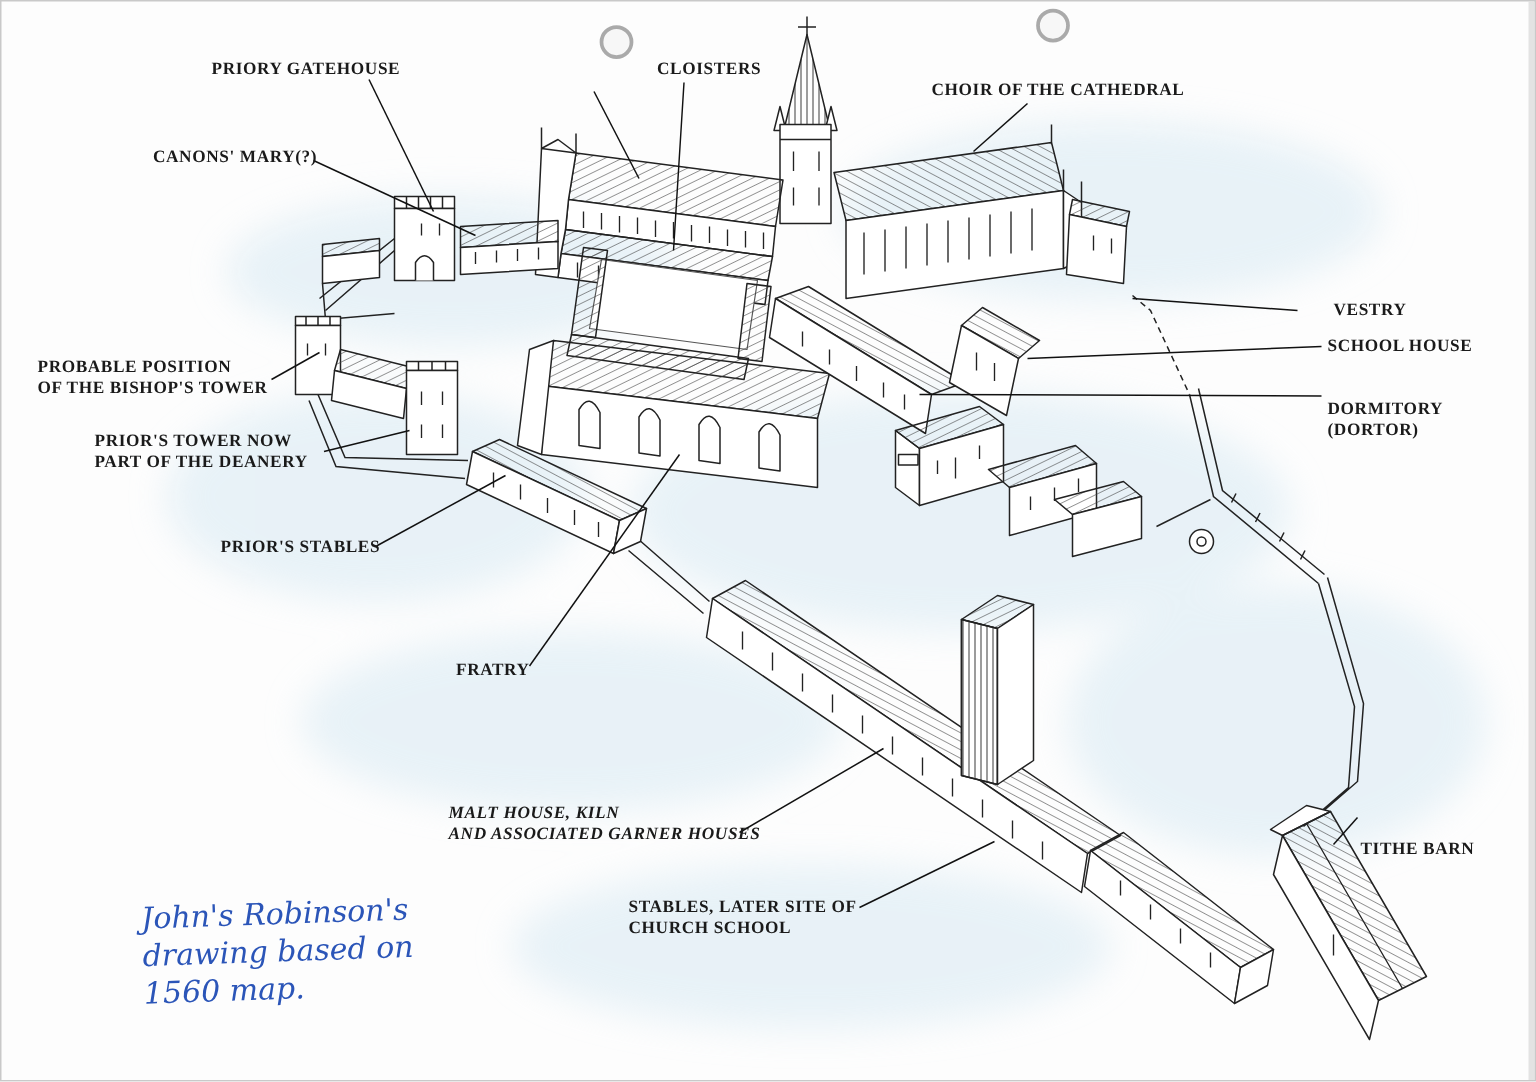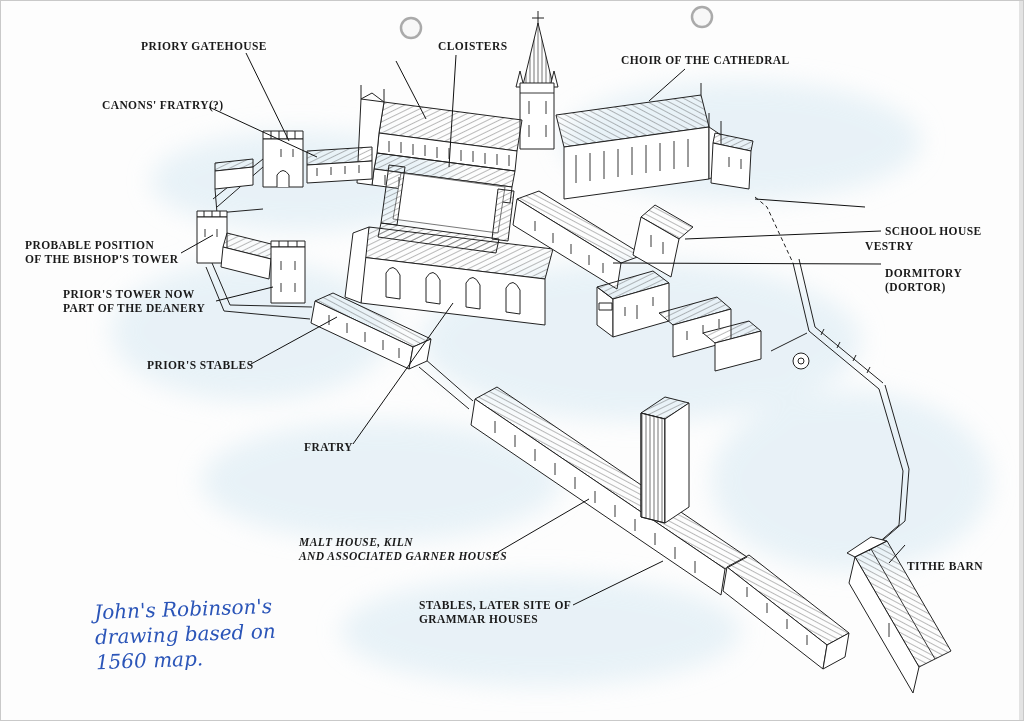--- a/index.html
+++ b/index.html
@@ -32,21 +32,21 @@
     line-height:1.25;
     color:var(--handwriting,#2b55b8);
     transform:rotate(-2deg);
     white-space:pre-line;
   }
   #lbl-gatehouse{left:140px;top:38px;}
   #lbl-nave{left:291px;top:18px;}
   #lbl-cloisters{left:437px;top:38px;}
   #lbl-choir{left:620px;top:52px;}
   #lbl-canons{left:101px;top:97px;}
-  #lbl-vestry{left:864px;top:199px;margin-top:39px;}
+  #lbl-vestry{left:888px;top:199px;}
   #lbl-chapter{left:884px;top:223px;}
   #lbl-dormitory{left:884px;top:265px;}
   #lbl-bishop{left:24px;top:237px;}
   #lbl-priorstower{left:62px;top:286px;}
   #lbl-priorsstables{left:146px;top:357px;}
   #lbl-fratry{left:303px;top:439px;}
   #lbl-malt{left:298px;top:534px;font-style:italic;}
   #lbl-stables{left:418px;top:597px;}
   #lbl-tithe{left:906px;top:558px;}
 </style>
@@ -235,34 +235,34 @@
 
     <g>
       <circle cx="410" cy="27" r="10" fill="#f7f7f7" stroke="#aaa" stroke-width="2.5"></circle>
       <circle cx="701" cy="16" r="10" fill="#f7f7f7" stroke="#aaa" stroke-width="2.5"></circle>
     </g>
   </svg>
 
   <div class="lbl" id="lbl-gatehouse">PRIORY GATEHOUSE</div>
   <div class="lbl" id="lbl-cloisters">CLOISTERS</div>
   <div class="lbl" id="lbl-choir">CHOIR OF THE CATHEDRAL</div>
-  <div class="lbl" id="lbl-canons">CANONS' FRATRY(?)</div>
+  <div class="lbl" id="lbl-canons">CANONS' MARY(?)</div>
   <div class="lbl" id="lbl-vestry">VESTRY</div>
   <div class="lbl" id="lbl-chapter">SCHOOL HOUSE</div>
   <div class="lbl" id="lbl-dormitory">DORMITORY
 (DORTOR)</div>
   <div class="lbl" id="lbl-priorstower">PRIOR'S TOWER NOW
 PART OF THE DEANERY</div>
   <div class="lbl" id="lbl-bishop">PROBABLE POSITION
 OF THE BISHOP'S TOWER</div>
   <div class="lbl" id="lbl-priorsstables">PRIOR'S STABLES</div>
   <div class="lbl" id="lbl-fratry">FRATRY</div>
   <div class="lbl" id="lbl-malt">MALT HOUSE, KILN
 AND ASSOCIATED GARNER HOUSES</div>
   <div class="lbl" id="lbl-stables">STABLES, LATER SITE OF
-GRAMMAR HOUSES</div>
+CHURCH SCHOOL</div>
   <div class="lbl" id="lbl-tithe">TITHE BARN</div>
 
   <div class="hand">John's Robinson's
 drawing based on
 1560 map.</div>
 
 </div>
 
 </body></html>

